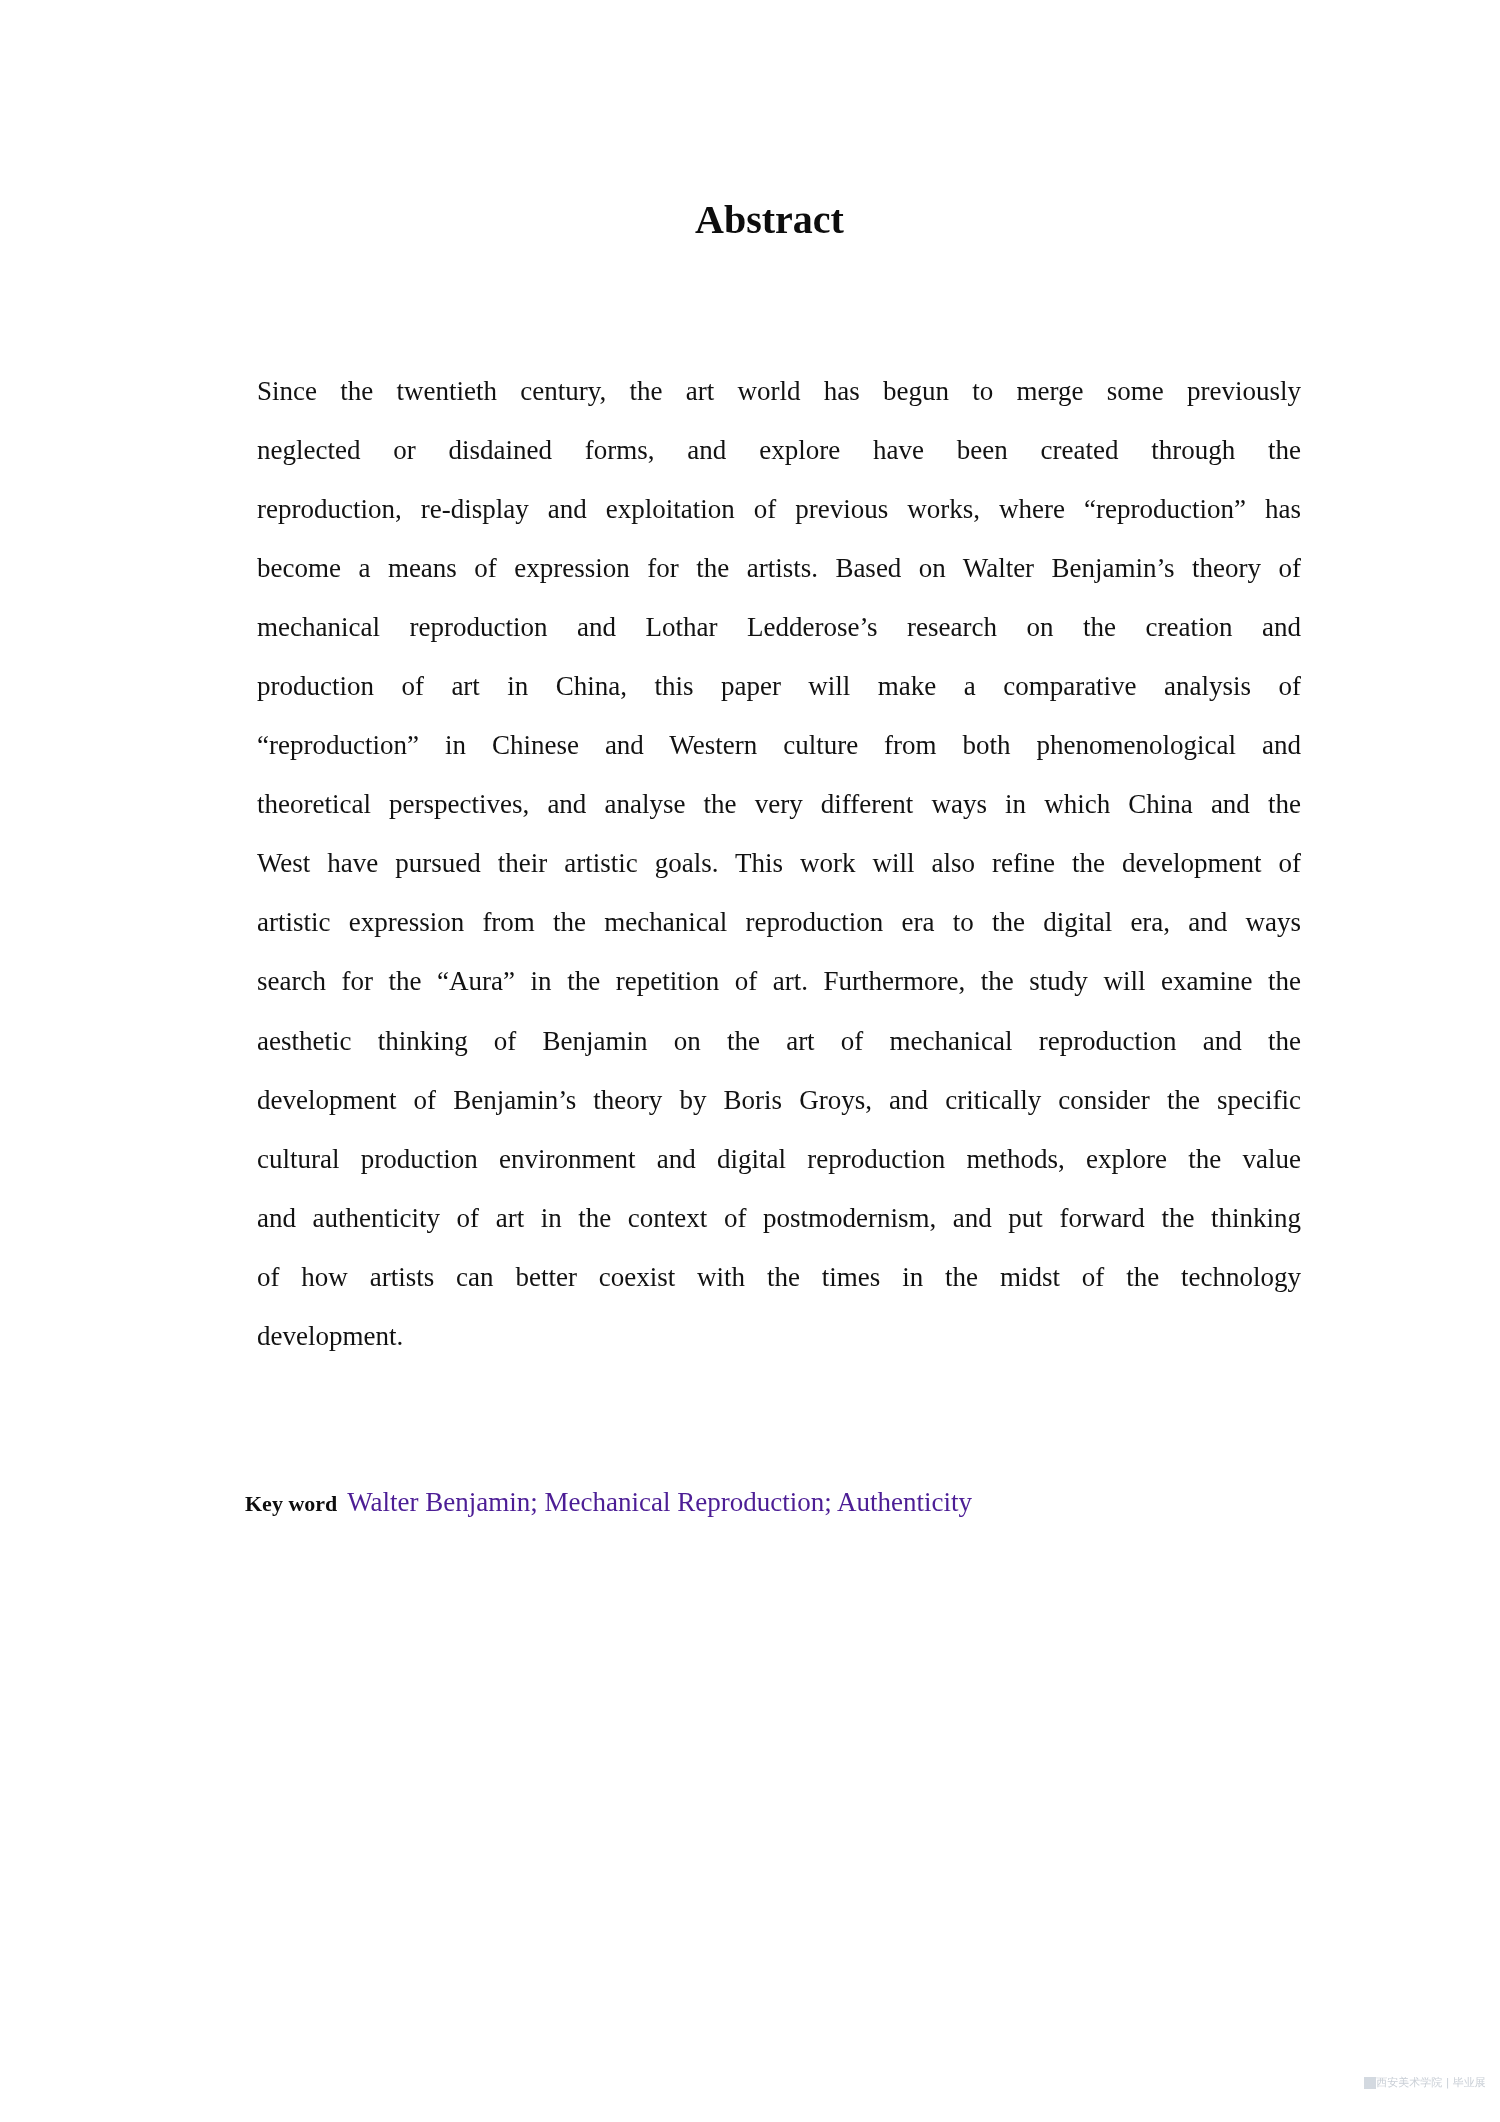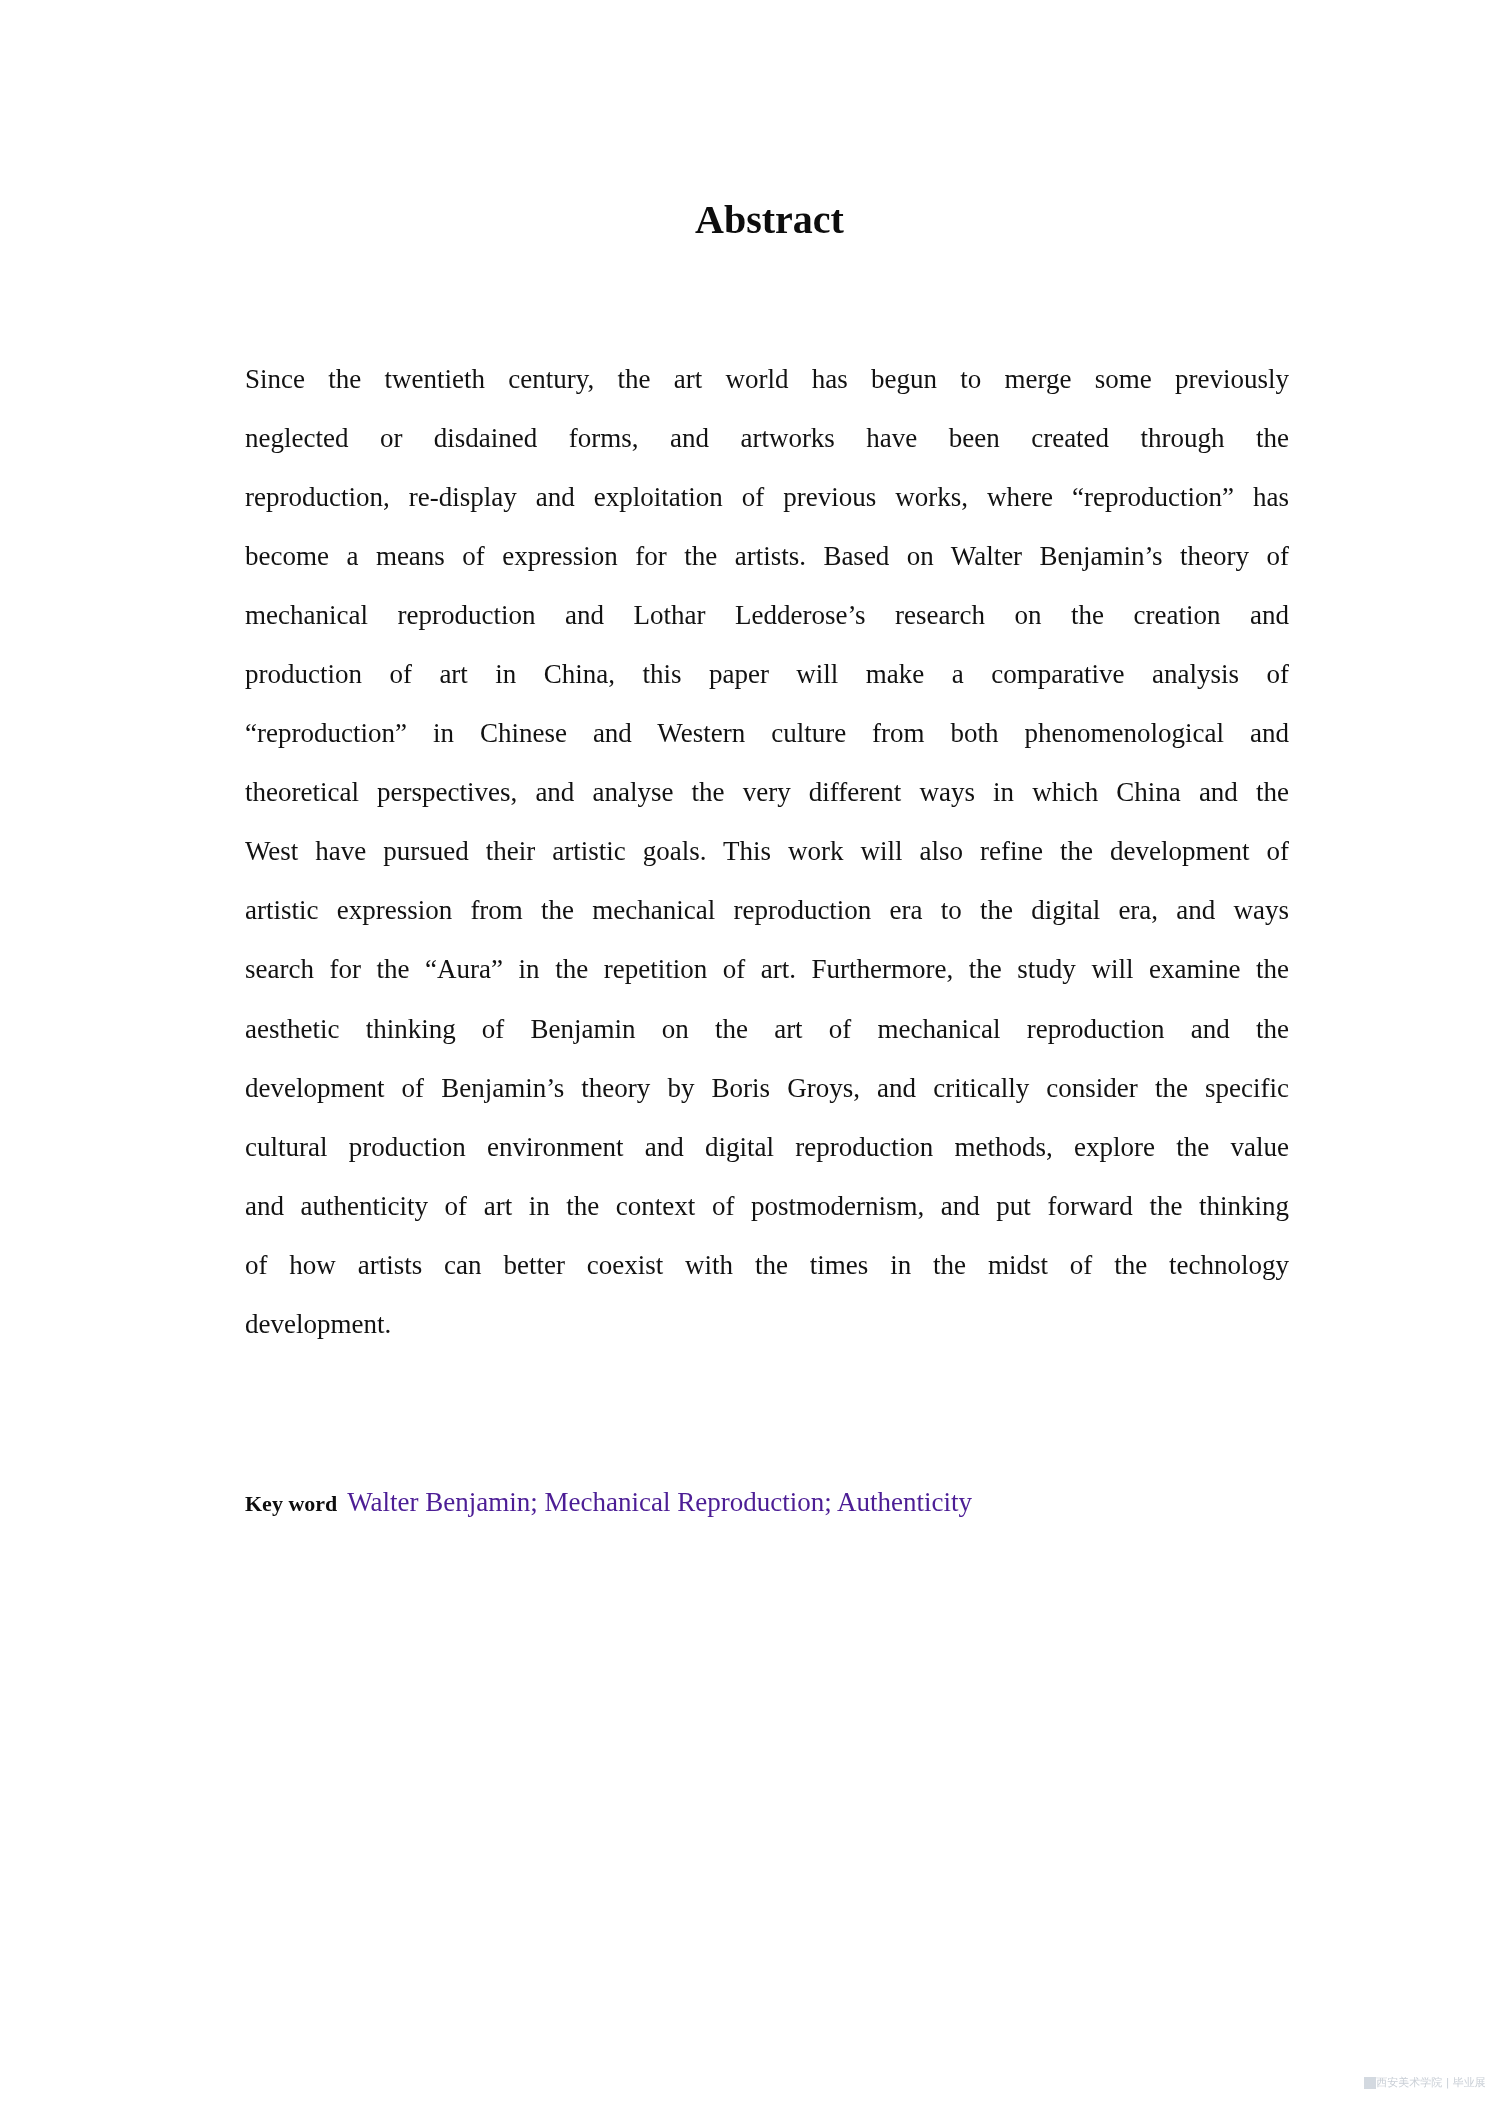--- a/index.html
+++ b/index.html
@@ -9,21 +9,21 @@
     }
     .page { position: absolute; left: 17px; top: 0; width: 1500px; height: 2122px; background: #ffffff; }
     .title {
       position: absolute; left: 0; width: 1505px; top: 196px;
       text-align: center; font-weight: bold; font-size: 40px; line-height: 48px;
       color: #0d0d0d; margin: 0;
     }
     .abstract-body {
       position: absolute; left: 228px; top: 350px; width: 1044px;
       font-size: 27px; line-height: 59.06px; text-align: justify;
-      margin: 0; color: #121212;
+      margin: 12px; color: #121212;
     }
     .abstract-body .line { display: block; text-align: justify; text-align-last: justify; white-space: nowrap; height: 59.06px; }
     .abstract-body .line.last { text-align-last: left; }
     .keywords {
       position: absolute; left: 228px; top: 1484px; white-space: nowrap;
       margin: 0; line-height: 36px;
     }
     .kw-label { font-weight: bold; font-size: 22px; color: #0d0d0d; }
     .kw-values { font-size: 27px; color: #4c1d95; margin-left: 6px; }
     .watermark {
@@ -35,21 +35,21 @@
     .wm-url { font-size: 13px; line-height: 16px; letter-spacing: 0.5px; margin-top: 36px; }
   </style>
 </head>
 <body>
 
 <div class="page">
   <h1 class="title">Abstract</h1>
 
   <div class="abstract-body">
     <span class="line">Since the twentieth century, the art world has begun to merge some previously</span>
-    <span class="line">neglected or disdained forms, and artworks have been created through the</span>
+    <span class="line">neglected or disdained forms, and explore have been created through the</span>
     <span class="line">reproduction, re-display and exploitation of previous works, where “reproduction” has</span>
     <span class="line">become a means of expression for the artists. Based on Walter Benjamin’s theory of</span>
     <span class="line">mechanical reproduction and Lothar Ledderose’s research on the creation and</span>
     <span class="line">production of art in China, this paper will make a comparative analysis of</span>
     <span class="line">“reproduction” in Chinese and Western culture from both phenomenological and</span>
     <span class="line">theoretical perspectives, and analyse the very different ways in which China and the</span>
     <span class="line">West have pursued their artistic goals. This work will also refine the development of</span>
     <span class="line">artistic expression from the mechanical reproduction era to the digital era, and ways</span>
     <span class="line">search for the “Aura” in the repetition of art. Furthermore, the study will examine the</span>
     <span class="line">aesthetic thinking of Benjamin on the art of mechanical reproduction and the</span>

